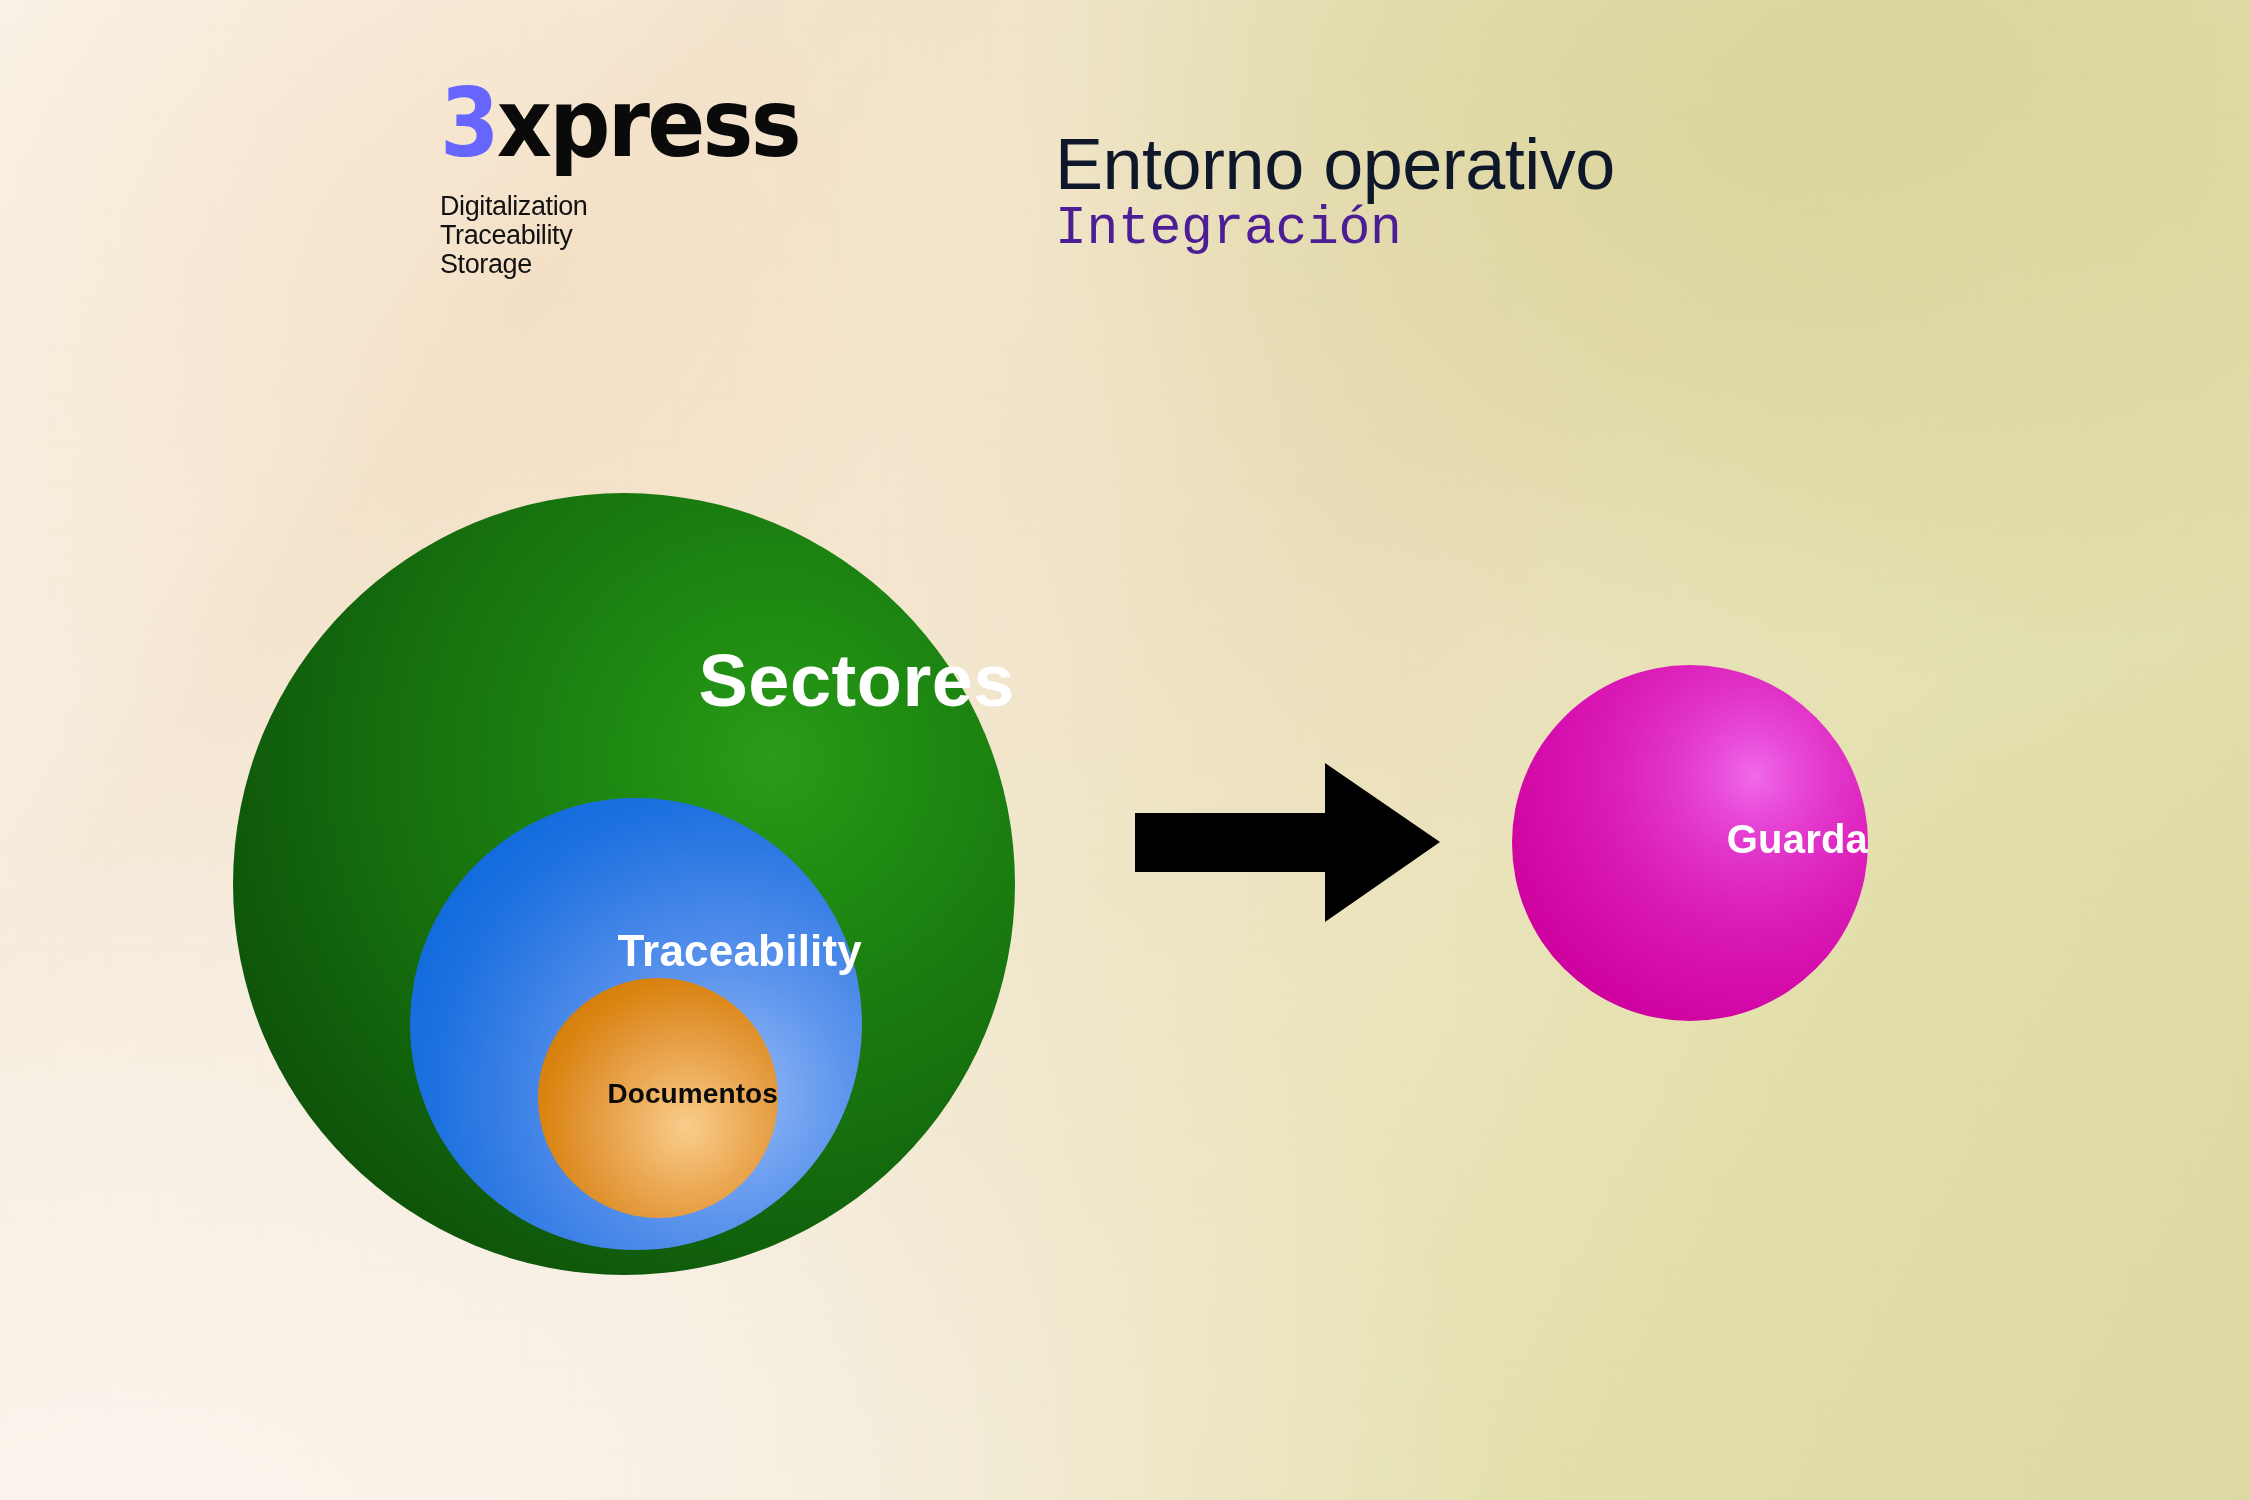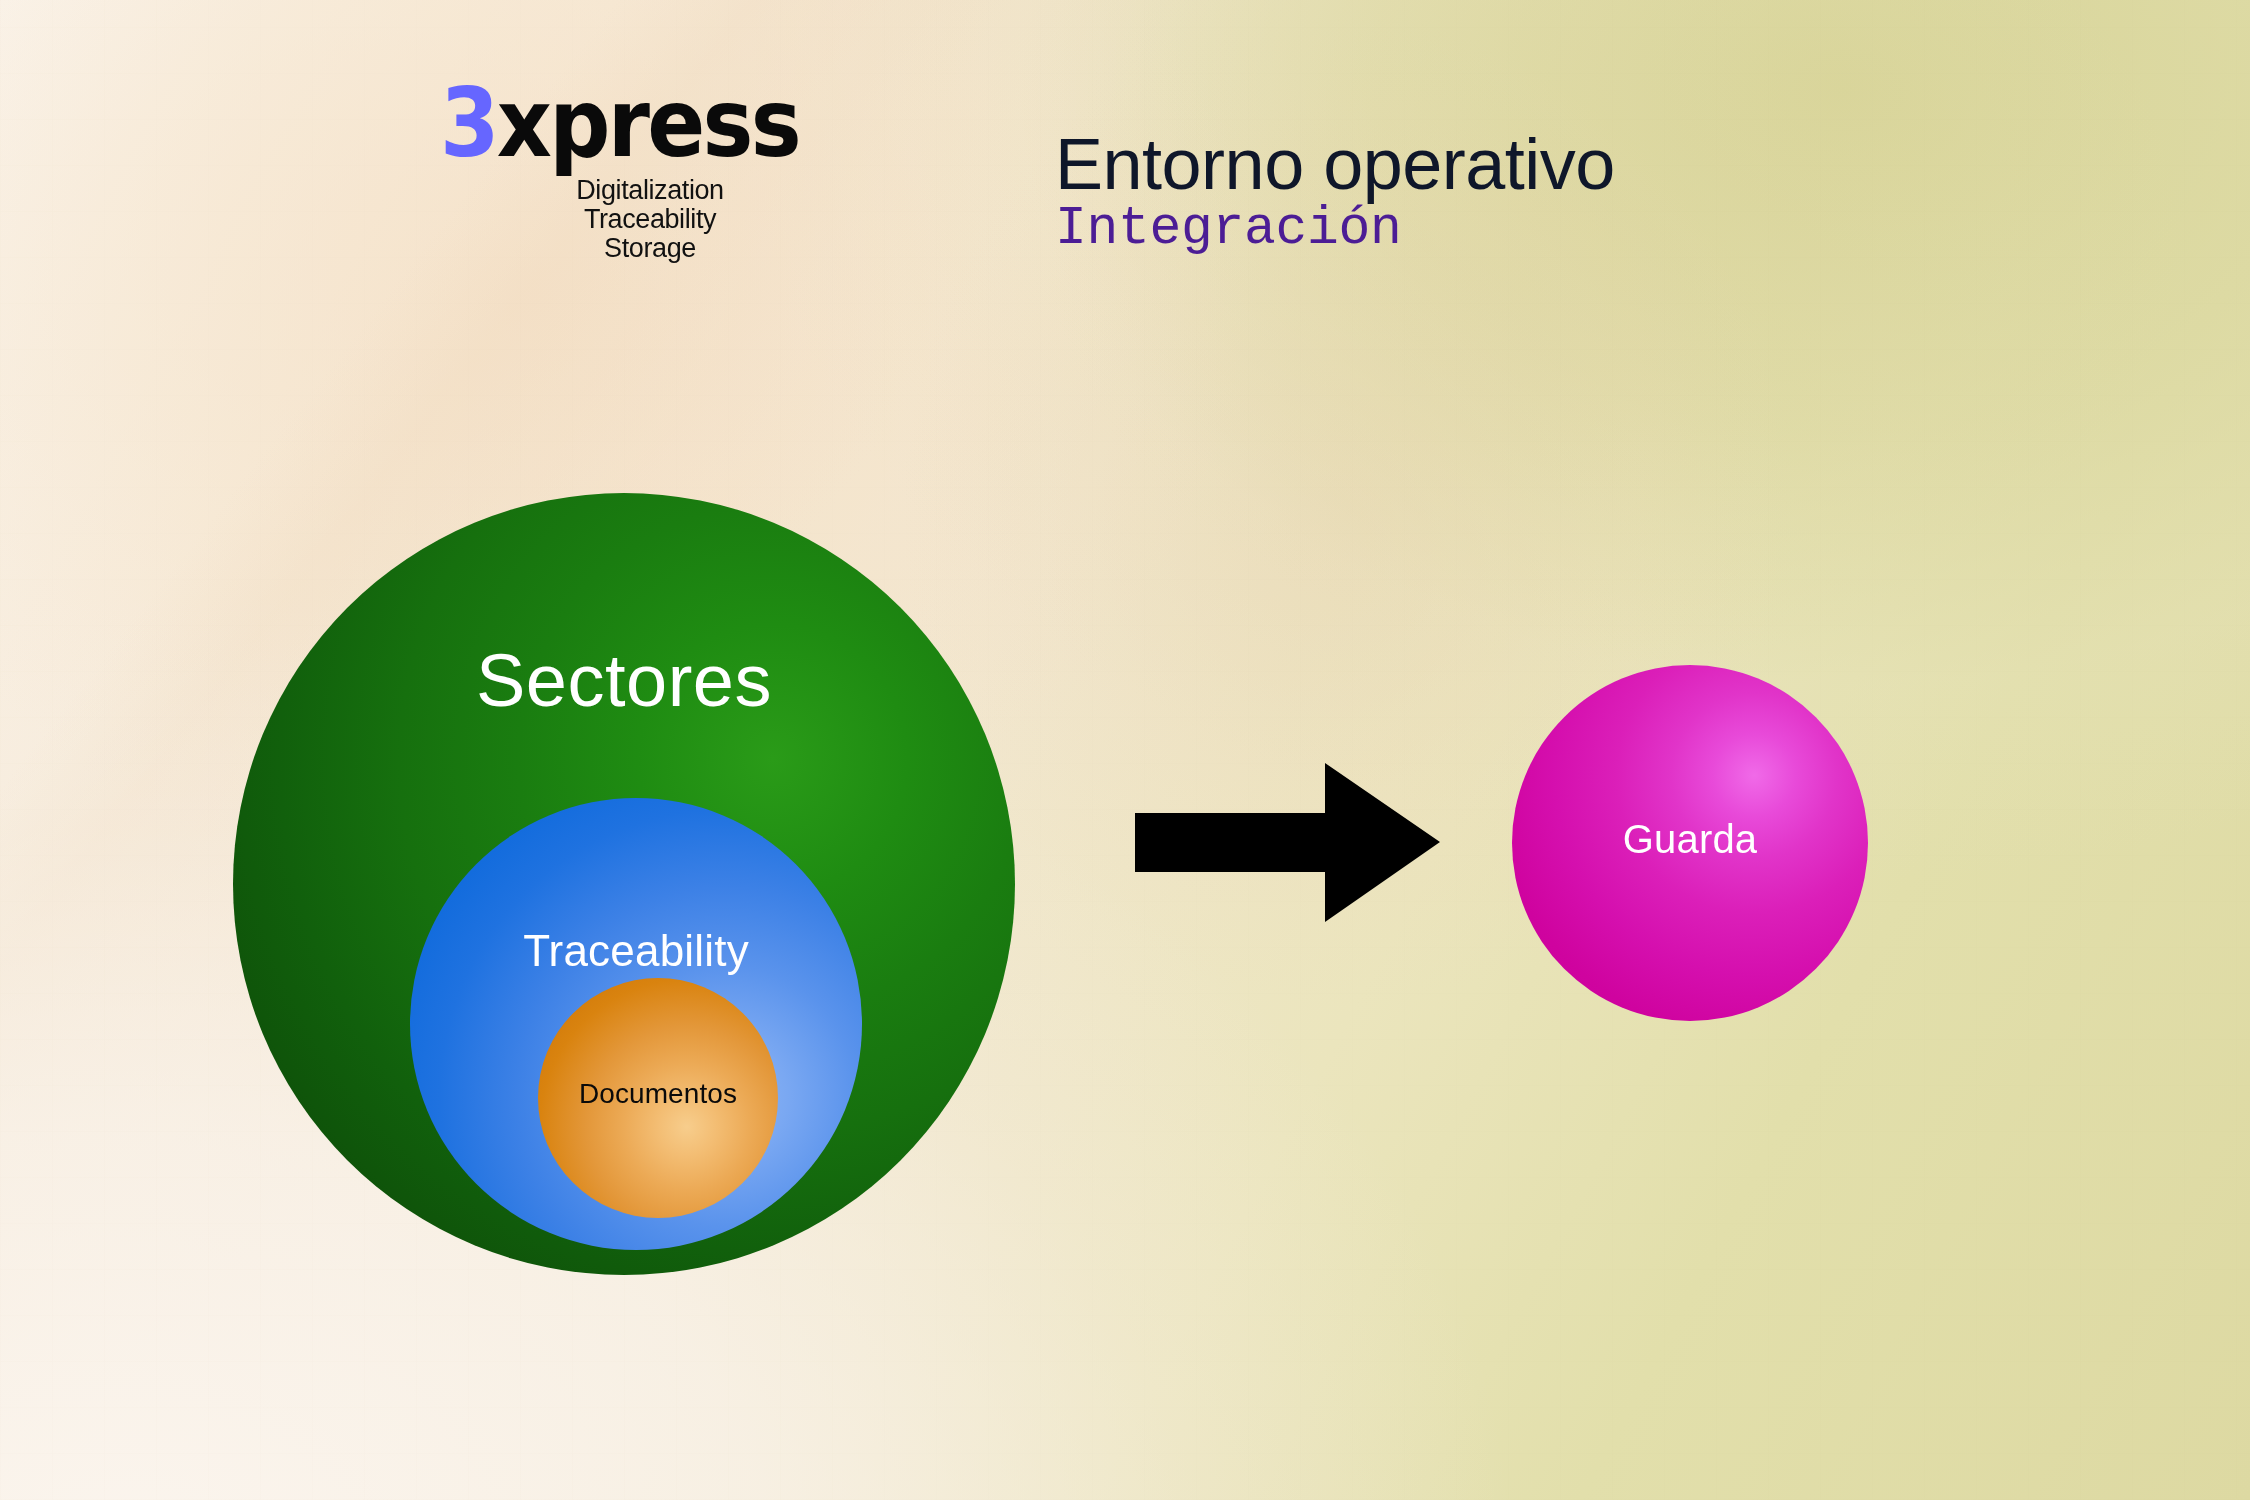--- a/index.html
+++ b/index.html
@@ -105,22 +105,22 @@
     font-size: 95px;
     line-height: 0.95;
     letter-spacing: -3px;
     color: #0a0a0a;
     white-space: nowrap;
     transform: scaleX(0.90);
     transform-origin: left top;
   }
   .logo-3 { color: #6666ff; }
   .logo-tagline {
-    margin-top: 8px;
-    text-align: center;
+    margin-top: 24px;
+    text-align: left;
     font-family: "Liberation Sans", sans-serif;
     font-size: 27px;
     line-height: 1.07;
     color: #111111;
     letter-spacing: -0.4px;
   }
 
   
   .title-block {
     position: absolute;
@@ -147,22 +147,22 @@
   
   .sphere {
     position: absolute;
     border-radius: 50%;
     display: block;
   }
   .sphere-label {
     position: absolute;
     left: 0;
     width: 100%;
-    text-align: center;
-    font-weight: 400;
+    text-align: right;
+    font-weight: 700;
     white-space: nowrap;
     user-select: none;
   }
 
   #sectores-circle {
     left: 233px; top: 493px;
     width: 782px; height: 782px;
     background:
       radial-gradient(circle at 69% 34%,
         #2a9b18 0%,

